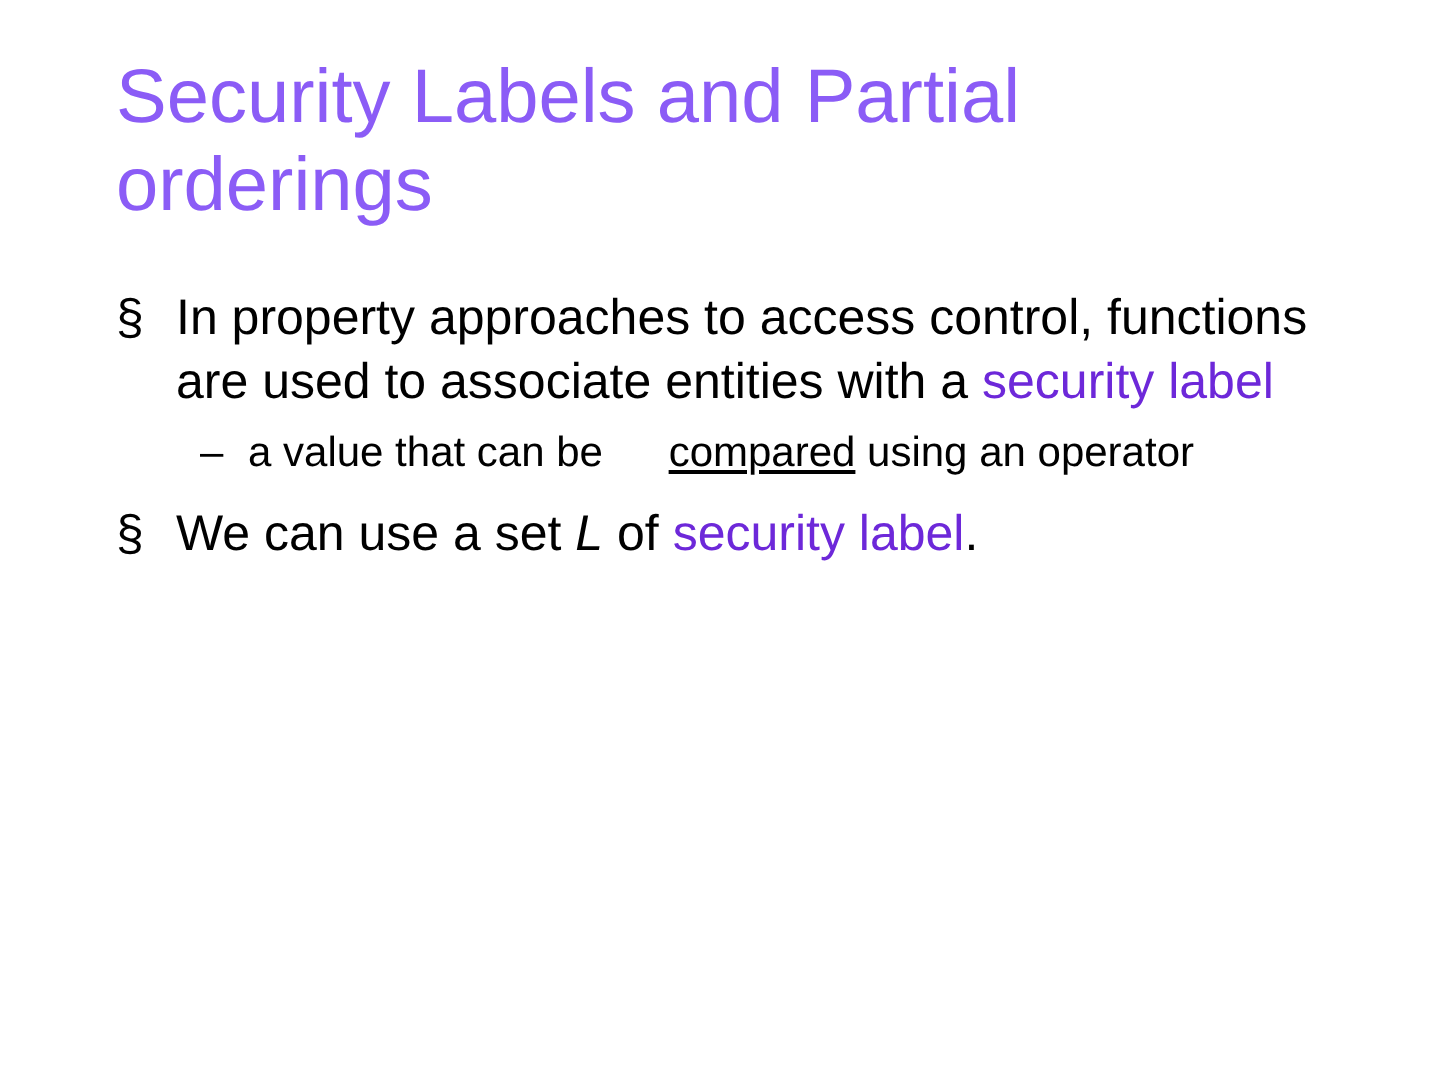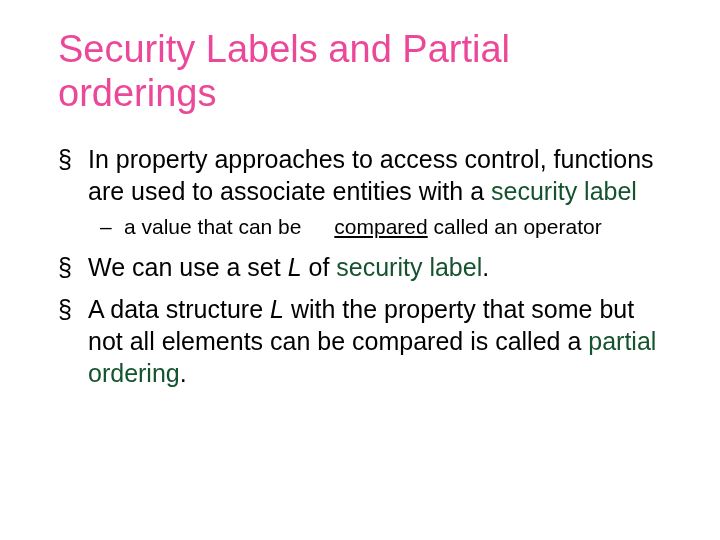--- a/index.html
+++ b/index.html
@@ -11,21 +11,21 @@
     font-family: Arial, Helvetica, sans-serif;
     color: #000;
   }
   .slide {
     box-sizing: border-box;
     width: 720px;
     height: 540px;
     padding: 28px 48px 30px 58px;
   }
   .title {
-    color: #ec4899;
+    color: #8b5cf6;
     font-size: 38px;
     line-height: 1.15;
     font-weight: 400;
     margin: 0 0 28px 0;
   }
   ul.level1 {
     list-style: none;
     margin: 0;
     padding: 0;
   }
@@ -58,45 +58,42 @@
     margin-bottom: 6px;
   }
   ul.level2 > li::before {
     content: "–";
     position: absolute;
     left: 0;
     top: 0;
     font-size: 21px;
     color: #000;
   }
-  .hl { color: #14532d; }
+  .hl { color: #6d28d9; }
   .ul { text-decoration: underline; margin-left: 27px; }
   .it { font-style: italic; }
 </style>
 </head>
 <body>
 
 <div class="slide">
 
   <h1 class="title">Security Labels and Partial orderings</h1>
 
   <ul class="level1">
 
     <li>
       <span>In property approaches to access control, functions are used to associate entities with a </span><span class="hl">security label</span>
       <ul class="level2">
         <li>
-          <span>a value that can be </span><span class="ul">compared</span><span> called an operator</span>
+          <span>a value that can be </span><span class="ul">compared</span><span> using an operator</span>
         </li>
       </ul>
     </li>
 
     <li>
       <span>We can use a set </span><span class="it">L</span><span> of </span><span class="hl">security label</span><span>.</span>
     </li>
 
-    <li>
-      <span>A data structure </span><span class="it">L</span><span> with the property that some but not all elements can be compared is called a </span><span class="hl">partial ordering</span><span>.</span>
-    </li>
 
   </ul>
 
 </div>
 
 </body></html>

